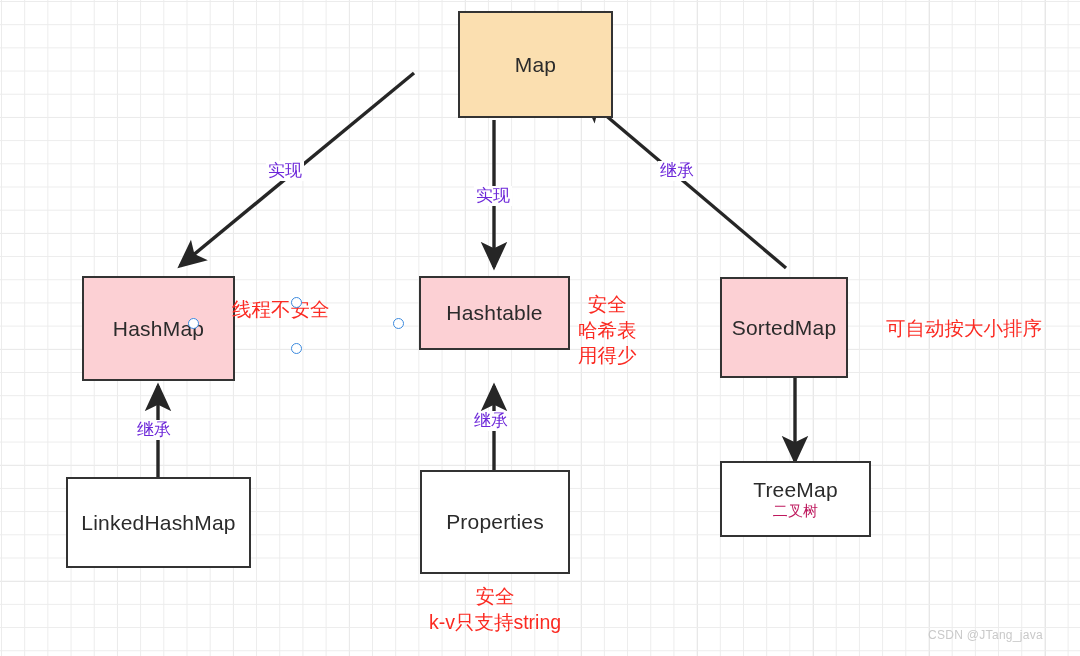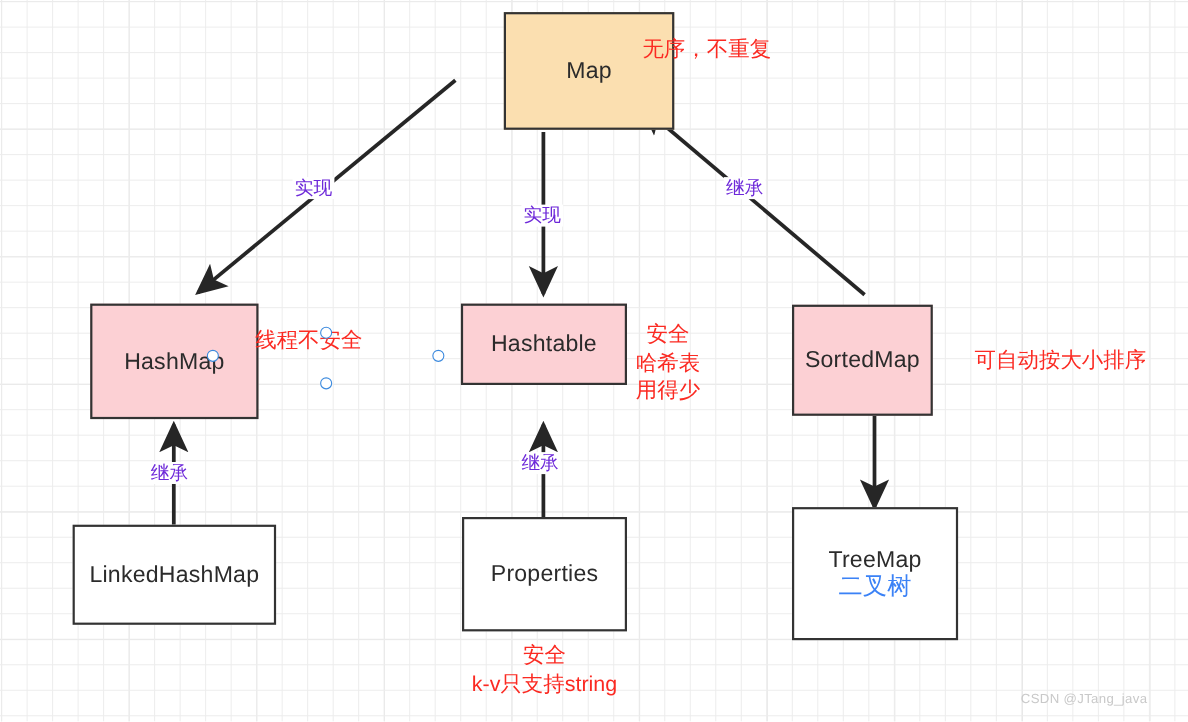--- a/index.html
+++ b/index.html
@@ -37,22 +37,22 @@
     display: flex;
     flex-direction: column;
     align-items: center;
     justify-content: center;
     color: #2b2b2b;
     font-size: 21px;
     line-height: 1.12;
     letter-spacing: 0.2px;
   }
   .node .sub-label {
-    color: #3b82f6;
-    font-size: 22px;
+    color: #be185d;
+    font-size: 15px;
     margin-top: 1px;
   }
   .node.orange { background: #fbdfb0; margin-left: 40px; }
   .node.pink   { background: #fcd0d4; }
   .node.white  { background: #ffffff; }
 
   .edge-label {
     position: absolute;
     font-size: 17px;
     color: #6d28d9;
@@ -128,21 +128,21 @@
   </div>
 
   <div class="node white" style="left:66px; top:477px; width:185px; height:91px;">
     <span>LinkedHashMap</span>
   </div>
 
   <div class="node white" style="left:420px; top:470px; width:150px; height:104px;">
     <span>Properties</span>
   </div>
 
-  <div class="node white" style="left:720px; top:461px; width:151px; height:121px;">
+  <div class="node white" style="left:720px; top:461px; width:151px; height:76px;">
     <span>TreeMap</span>
     <span class="sub-label">二叉树</span>
   </div>
 
   <div class="edge-label" style="left:266px; top:161px;">
     <span>实现</span>
   </div>
 
   <div class="edge-label" style="left:474px; top:186px;">
     <span>实现</span>
@@ -153,23 +153,20 @@
   </div>
 
   <div class="edge-label" style="left:135px; top:420px;">
     <span>继承</span>
   </div>
 
   <div class="edge-label" style="left:472px; top:411px;">
     <span>继承</span>
   </div>
 
-  <div class="annotation" style="left:584px; top:33px;">
-    <div>无序，不重复</div>
-  </div>
 
   <div class="annotation center" style="left:232px; top:297px;">
     <div>线程不安全</div>
   </div>
 
   <div class="annotation center" style="left:578px; top:292px;">
     <div>安全</div>
     <div>哈希表</div>
     <div>用得少</div>
   </div>

